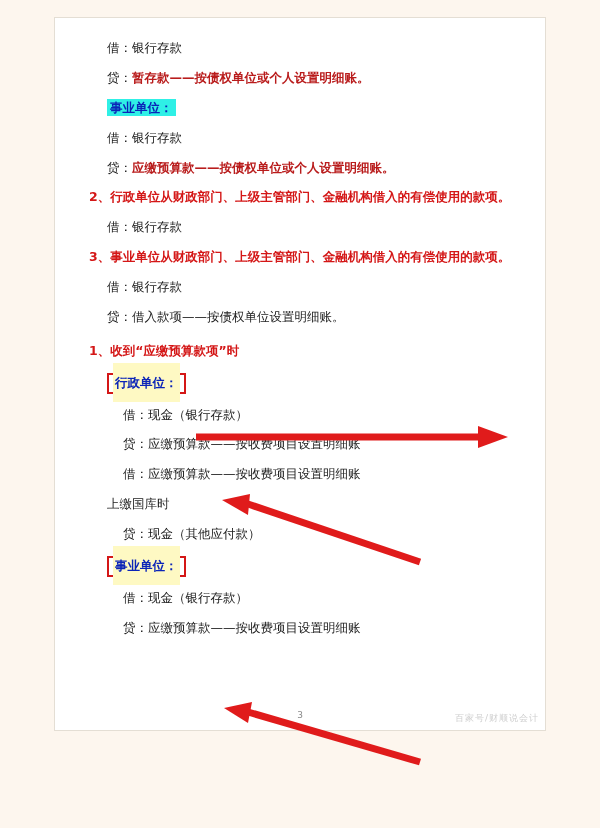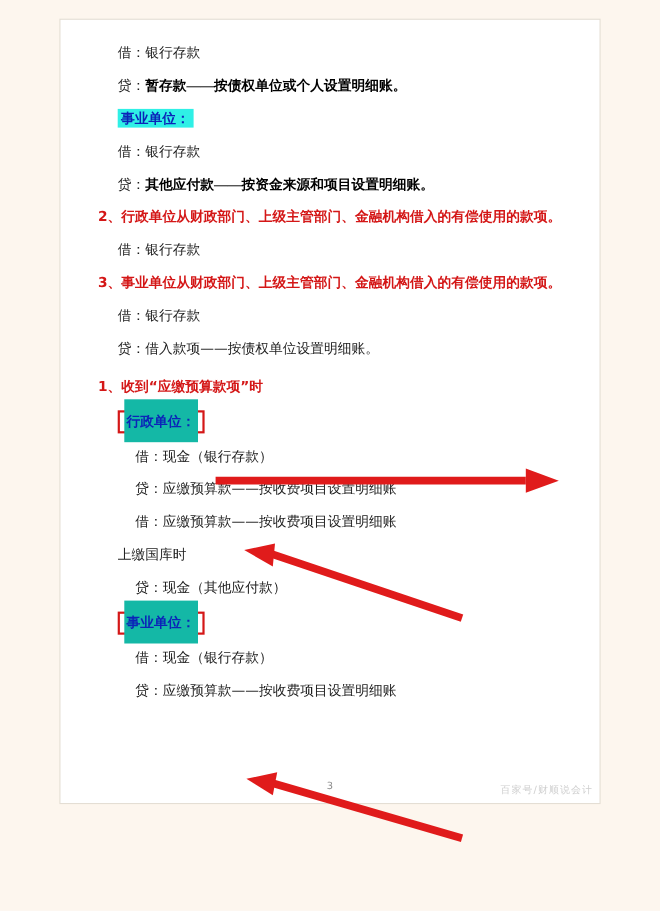--- a/index.html
+++ b/index.html
@@ -37,44 +37,43 @@
     line-height: 1.35;
     color: #1c1c1c;
     margin: 0 0 13px 0;
     white-space: nowrap;
   }
   .indent1 { padding-left: 26px; }
   .indent2 { padding-left: 42px; }
   .indent0 { padding-left: 8px; }
 
   .blue {
-    color: #000000;
+    color: #b91c1c;
     font-weight: bold;
-    font-family: Liberation Serif, serif;
   }
   .red {
     color: #d41717;
     font-weight: bold;
   }
   .plain {
     color: #1c1c1c;
   }
   .hl {
     background: #2ff0e6;
     color: #0b24b8;
     font-weight: bold;
     padding: 1px 3px;
   }
   .hl-red-box {
     display: inline-block;
     border: 2px solid #d41717;
     padding: 0px 4px;
   }
   .hl-inner {
-    background: #14b8a6;
+    background: #fef9c3;
     color: #0b24b8;
     font-weight: bold;
     padding: 12px 2px;
   }
   .heading {
     font-size: 16px;
     font-weight: bold;
     color: #d41717;
     margin: 0 0 8px 0;
     padding-left: 34px;
@@ -115,21 +114,21 @@
   <div class="page-inner">
 
     <p class="line indent1 plain">借：银行存款</p>
 
     <p class="line indent1"><span class="plain">贷：</span><span class="blue">暂存款——按债权单位或个人设置明细账。</span></p>
 
     <p class="line indent1"><span class="hl">事业单位：</span></p>
 
     <p class="line indent1 plain">借：银行存款</p>
 
-    <p class="line indent1"><span class="plain">贷：</span><span class="blue">其他应付款——按资金来源和项目设置明细账。</span></p>
+    <p class="line indent1"><span class="plain">贷：</span><span class="blue">应缴预算款——按债权单位或个人设置明细账。</span></p>
 
     <p class="line indent0 red">2、行政单位从财政部门、上级主管部门、金融机构借入的有偿使用的款项。</p>
 
     <p class="line indent1 plain">借：银行存款</p>
 
 
     <p class="line indent0 red">3、事业单位从财政部门、上级主管部门、金融机构借入的有偿使用的款项。</p>
 
     <p class="line indent1 plain">借：银行存款</p>
 

